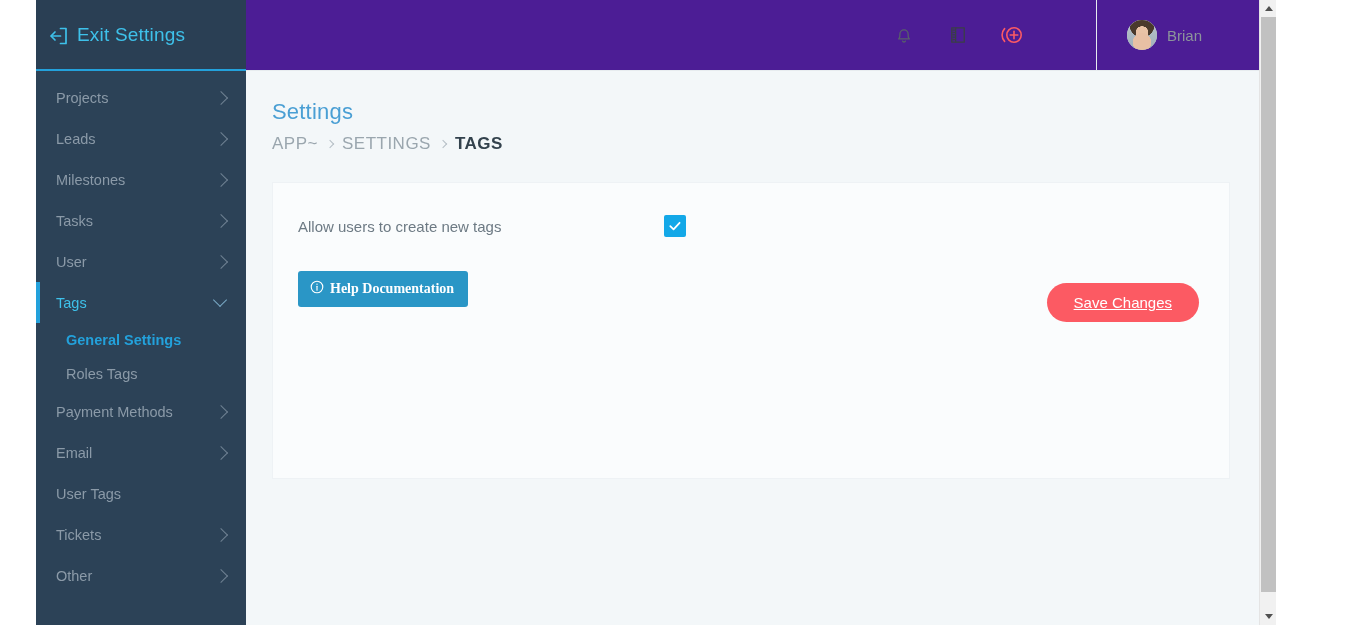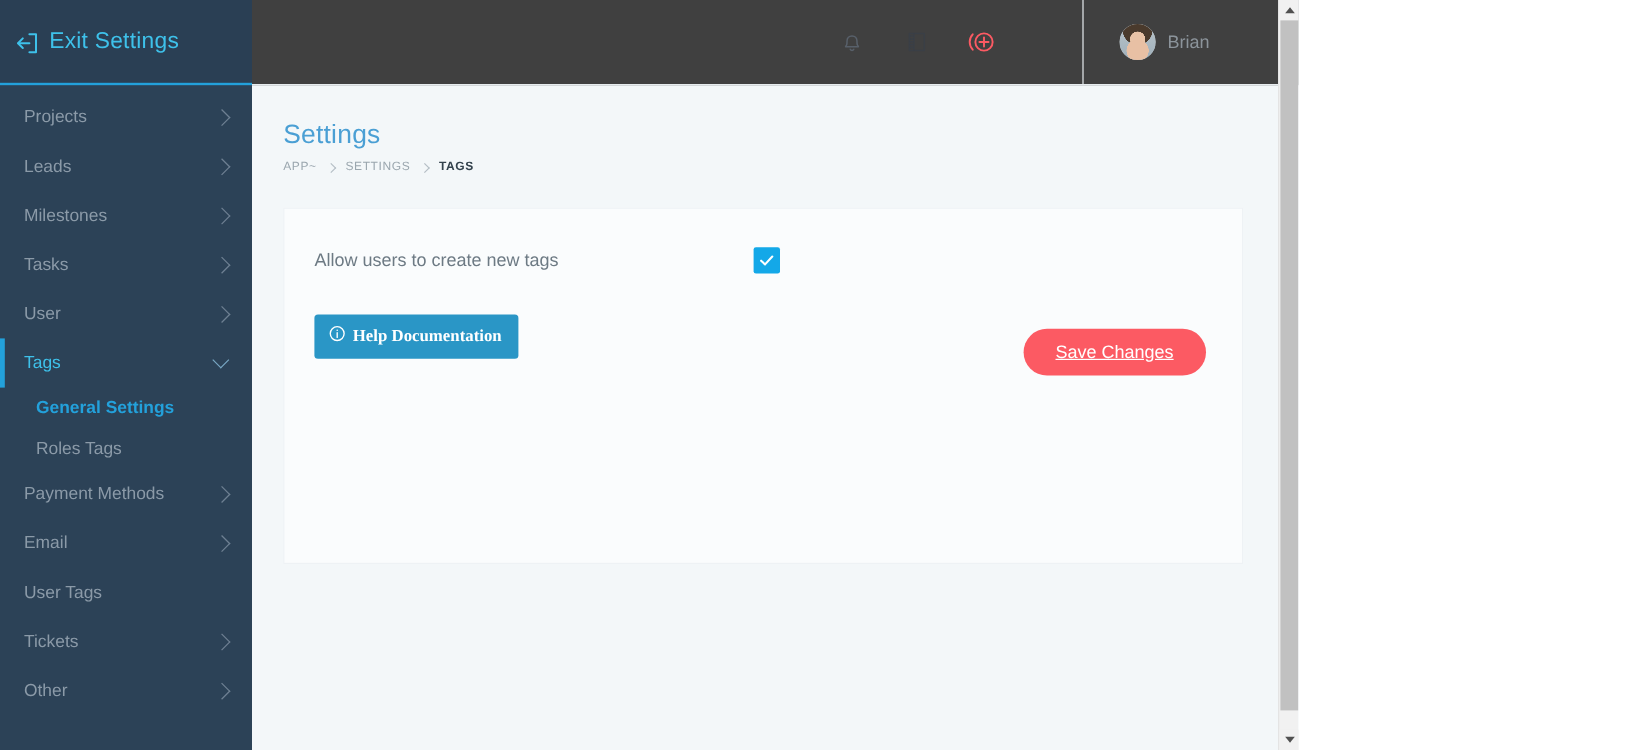--- a/index.html
+++ b/index.html
@@ -7,23 +7,24 @@
   html, body {
     width: 1366px;
     height: 625px;
     overflow: hidden;
     font-family: "Liberation Sans", sans-serif;
     background: #ffffff;
   }
 
   #app {
     position: relative;
-    width: 1082px;
+    width: 1240px;
     height: 625px;
     display: flex;
+    margin-left: 36px;
   }
 
   
   .sidebar {
     width: 210px;
     height: 625px;
     background: #2c4257;
     flex: 0 0 210px;
     position: relative;
     overflow: hidden;
@@ -111,21 +112,21 @@
     height: 625px;
     background: #f3f7f9;
     display: flex;
     flex-direction: column;
     position: relative;
     overflow: hidden;
   }
 
   .topbar {
     height: 71px;
-    background: #404040;
+    background: #4c1d95;
     border-bottom: 1px solid #e7ecef;
     display: flex;
     align-items: center;
     justify-content: flex-end;
     flex: 0 0 71px;
     padding-right: 0;
     gap: 40px;
   }
 
   .topbar-icons {
@@ -191,21 +192,21 @@
     font-size: 22px;
     font-weight: 400;
     letter-spacing: 0.2px;
     margin-bottom: 9px;
   }
 
   .breadcrumb {
     display: flex;
     align-items: center;
     gap: 9px;
-    font-size: 10px;
+    font-size: 17px;
     letter-spacing: 0.5px;
     margin-bottom: 28px;
   }
   .crumb { color: #9aa6ae; text-transform: uppercase; cursor: pointer; }
   .crumb.current { color: #33424d; font-weight: 700; cursor: default; }
   .crumb-sep {
     width: 6px; height: 6px;
     border-right: 1.3px solid #b4bec5;
     border-bottom: 1.3px solid #b4bec5;
     transform: rotate(-45deg);

